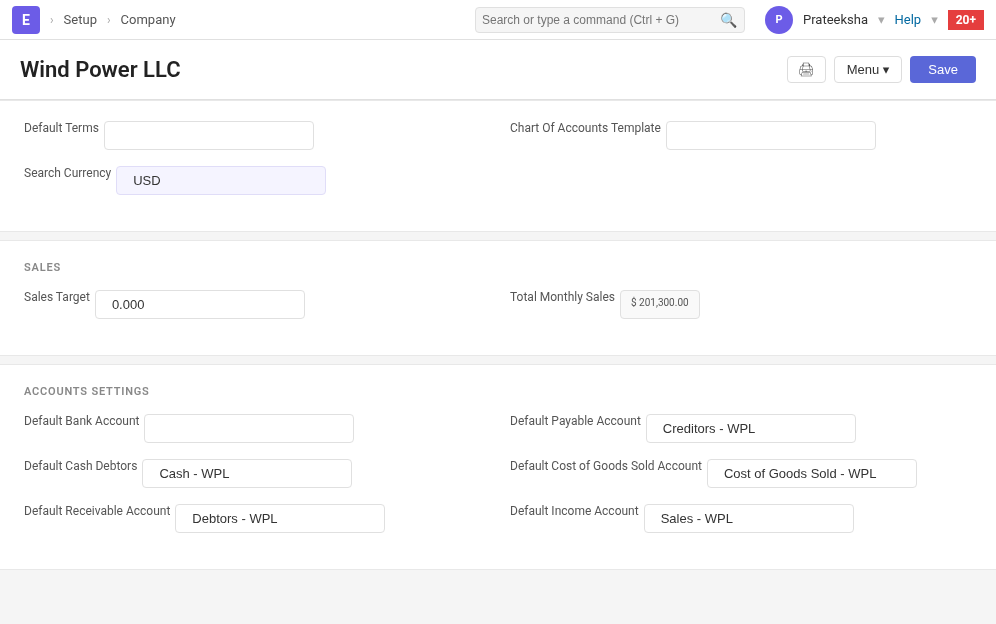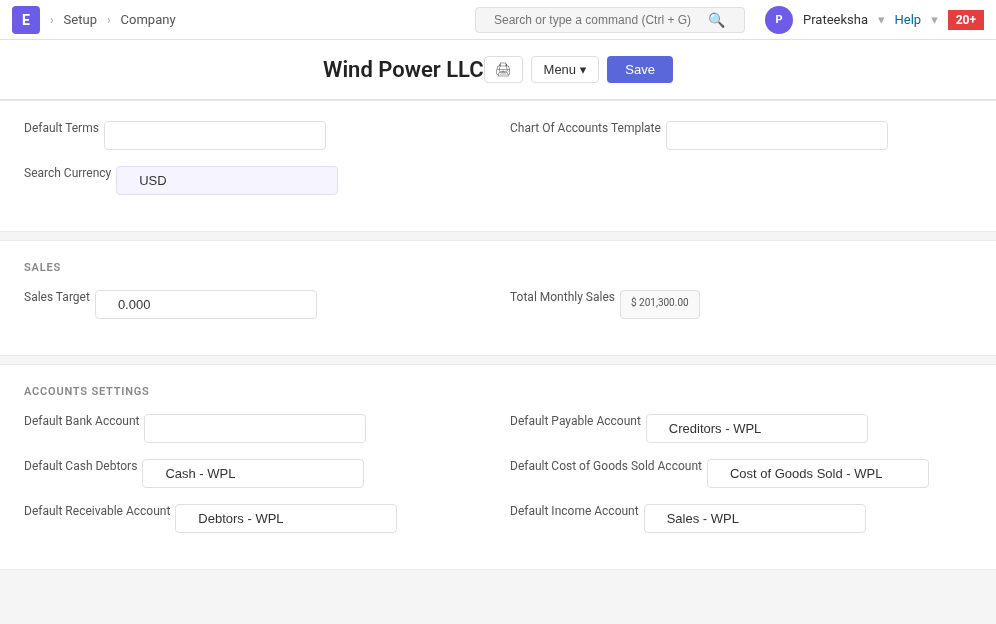--- a/index.html
+++ b/index.html
@@ -11,41 +11,41 @@
       height: 40px; padding: 0 12px; gap: 8px;
     }
     .nav-logo {
       width: 28px; height: 28px; background: #6c5ce7; border-radius: 4px;
       color: #fff; font-weight: bold; font-size: 14px; display: flex; align-items: center; justify-content: center;
     }
     .nav-chevron { color: #aaa; font-size: 12px; margin: 0 2px; }
     .nav-breadcrumb { color: #555; font-size: 13px; cursor: pointer; }
     .nav-search {
       margin-left: auto; display: flex; align-items: center; background: #f5f5f5; border: 1px solid #e0e0e0;
-      border-radius: 4px; padding: 4px 18px; gap: 6px; width: 270px;
+      border-radius: 4px; padding: 4px 6px; gap: 6px; width: 270px;
     }
     .nav-search input {
       background: transparent; border: none; outline: none; font-size: 12px; color: #666; width: 100%;
     }
     .search-icon-svg { color: #999; font-size: 14px; }
     .nav-right { display: flex; align-items: center; gap: 10px; margin-left: 12px; }
     .nav-avatar {
       width: 28px; height: 28px; background: #6c5ce7; border-radius: 50%;
       color: #fff; font-size: 11px; font-weight: bold; display: flex; align-items: center; justify-content: center;
     }
     .nav-username { font-size: 13px; color: #333; cursor: pointer; }
     .nav-help { font-size: 13px; color: #0369a1; cursor: pointer; }
     .nav-badge {
       background: #e53e3e; color: #fff; border-radius: 0; padding: 3px 8px;
       font-size: 12px; font-weight: bold;
     }
 
     
     .page-header {
-      background: #fff; padding: 16px 20px; display: flex; align-items: center; justify-content: center;
+      background: #fff; padding: 16px 20px; display: flex; align-items: center; justify-content: space-between;
       border-bottom: 1px solid #e0e0e0;
     }
     .page-title { font-size: 22px; font-weight: 600; color: #222; }
     .page-actions { display: flex; align-items: center; gap: 8px; }
     .btn-print {
       background: none; border: 1px solid #ddd; border-radius: 4px; padding: 5px 10px; cursor: pointer; color: #555;
     }
     .btn-menu {
       background: #fff; border: 1px solid #ddd; border-radius: 4px; padding: 5px 12px; cursor: pointer; color: #333; font-size: 13px;
     }
@@ -60,21 +60,21 @@
       background: #fff; margin-bottom: 8px; padding: 20px 24px;
       border-top: 1px solid #e8e8e8; border-bottom: 1px solid #e8e8e8;
     }
     .section-title {
       font-size: 11px; font-weight: 600; color: #888; letter-spacing: 0.8px; text-transform: uppercase; margin-bottom: 16px;
     }
     .form-row { display: flex; gap: 24px; margin-bottom: 16px; }
     .form-group { flex: 1; display: flex; flex-direction: row; gap: 5px; }
     .form-label { font-size: 12px; color: #555; }
     .form-input {
-      border: 1px solid #e0e0e0; border-radius: 4px; padding: 6px 22px; font-size: 13px; color: #333;
+      border: 1px solid #e0e0e0; border-radius: 4px; padding: 6px 16px; font-size: 13px; color: #333;
       outline: none; background: #fff;
     }
     .form-input.highlight { background: #f5f4ff; border-color: #e0ddf8; color: #333; font-weight: 500; }
     .currency-value {
       border: 1px solid #e0e0e0; border-radius: 4px; padding: 6px 10px; font-size: 10px; color: #555;
       background: #f9f9f9;
     }
   </style>
 </head>
 <body>

